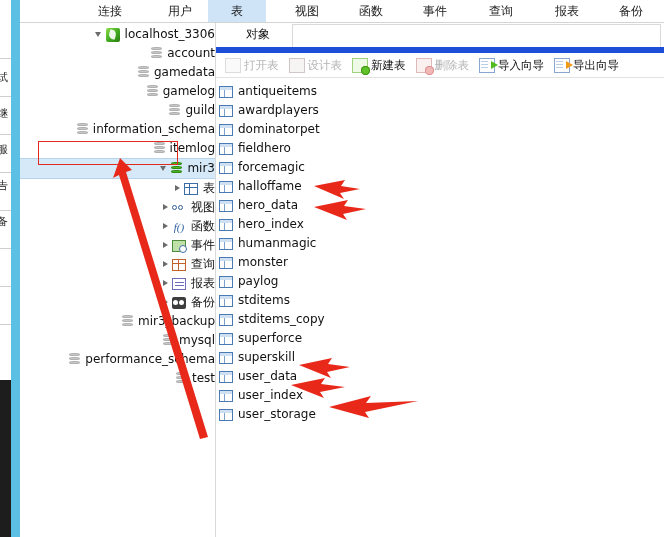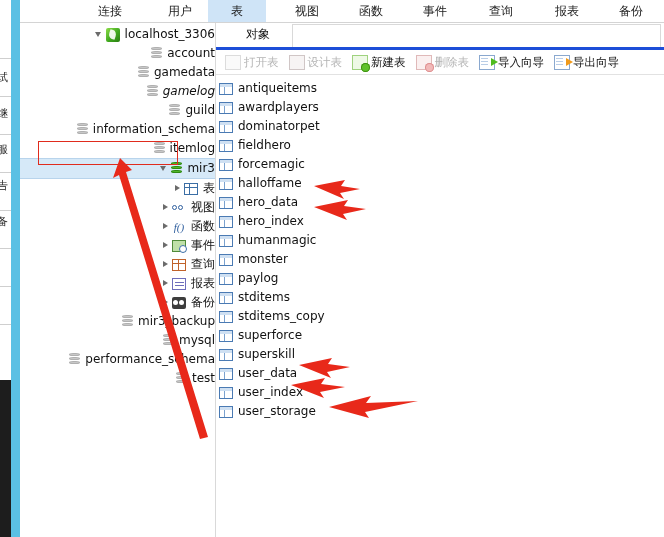--- a/index.html
+++ b/index.html
@@ -101,21 +101,21 @@
   .ico-backup{width:14px;height:12px;background:#3d3d3d;border-radius:2px;position:relative;}
   .ico-backup::before,.ico-backup::after{content:"";position:absolute;top:3px;width:5px;height:5px;
     background:#fff;border-radius:50%;}
   .ico-backup::before{left:1px;} .ico-backup::after{left:7px;}
   
   #right-panel{
     position:absolute;left:216px;top:22px;width:448px;height:515px;
     background:#ffffff;z-index:2;overflow:hidden;
   }
   #obj-tabbar{
-    position:relative;height:25px;border-bottom:3px solid #1d4ed8;background:#fff;
+    position:relative;height:25px;border-bottom:6px solid #1d4ed8;background:#fff;
   }
   #obj-tabbar .otab{
     position:absolute;left:14px;top:0;height:25px;line-height:25px;padding:0 16px;
     font-size:12px;color:#111;font-family:"DejaVu Sans",sans-serif;
   }
   #obj-tabbar .otab-box{
     position:absolute;left:76px;top:2px;right:3px;height:22px;
     border:1px solid #d9d9d9;border-bottom:none;background:#fff;
   }
   #obj-toolbar{
@@ -228,21 +228,21 @@
         <span class="lbl">account</span>
       </div>
       <div class="tnode" style="padding-left: 34px;">
         <span class="ico ico-db grey">
           <s class="r1"></s>
           <s class="r2"></s>
           <s class="r3"></s>
         </span>
         <span class="lbl">gamedata</span>
       </div>
-      <div class="tnode" style="padding-left: 34px; font-style: italic;">
+      <div class="tnode" style="padding-left: 34px;">
         <span class="ico ico-db grey">
           <s class="r1"></s>
           <s class="r2"></s>
           <s class="r3"></s>
         </span>
         <span class="lbl">gamelog</span>
       </div>
       <div class="tnode" style="padding-left: 42px;">
         <span class="ico ico-db grey">
           <s class="r1"></s>

